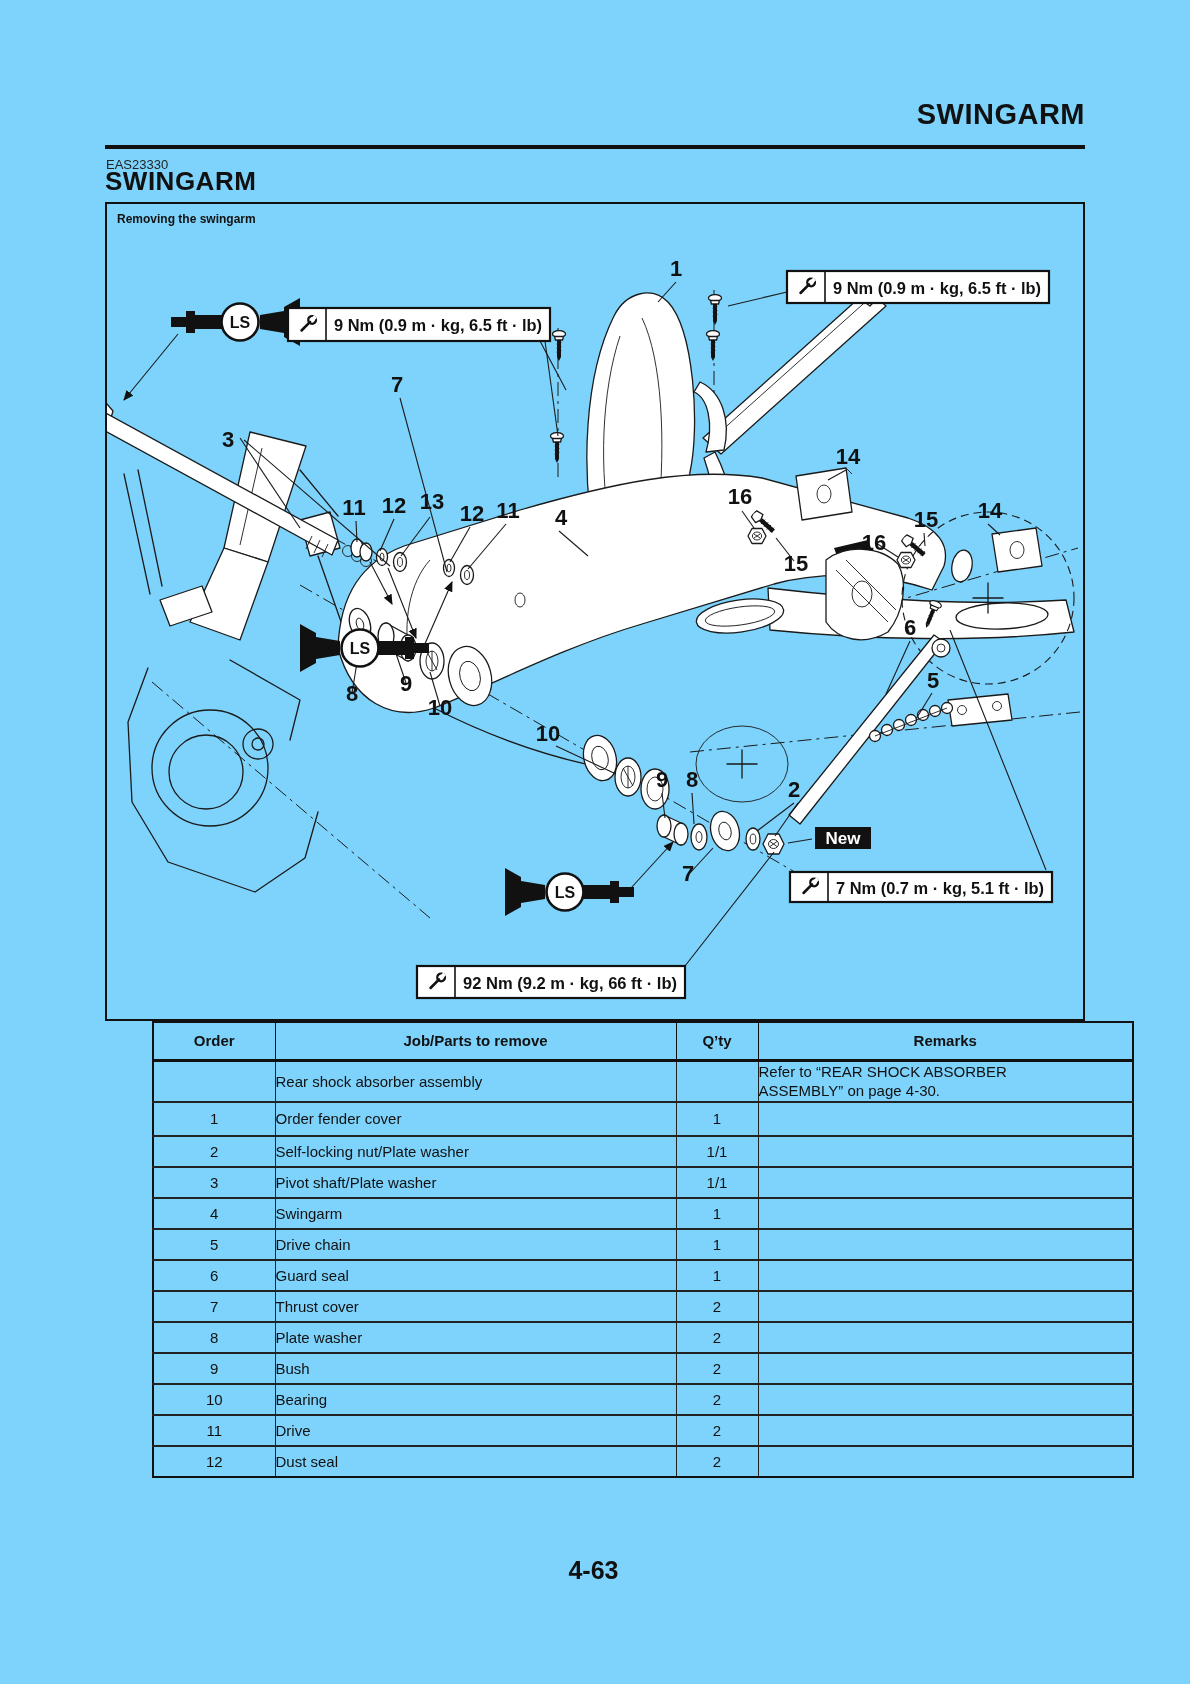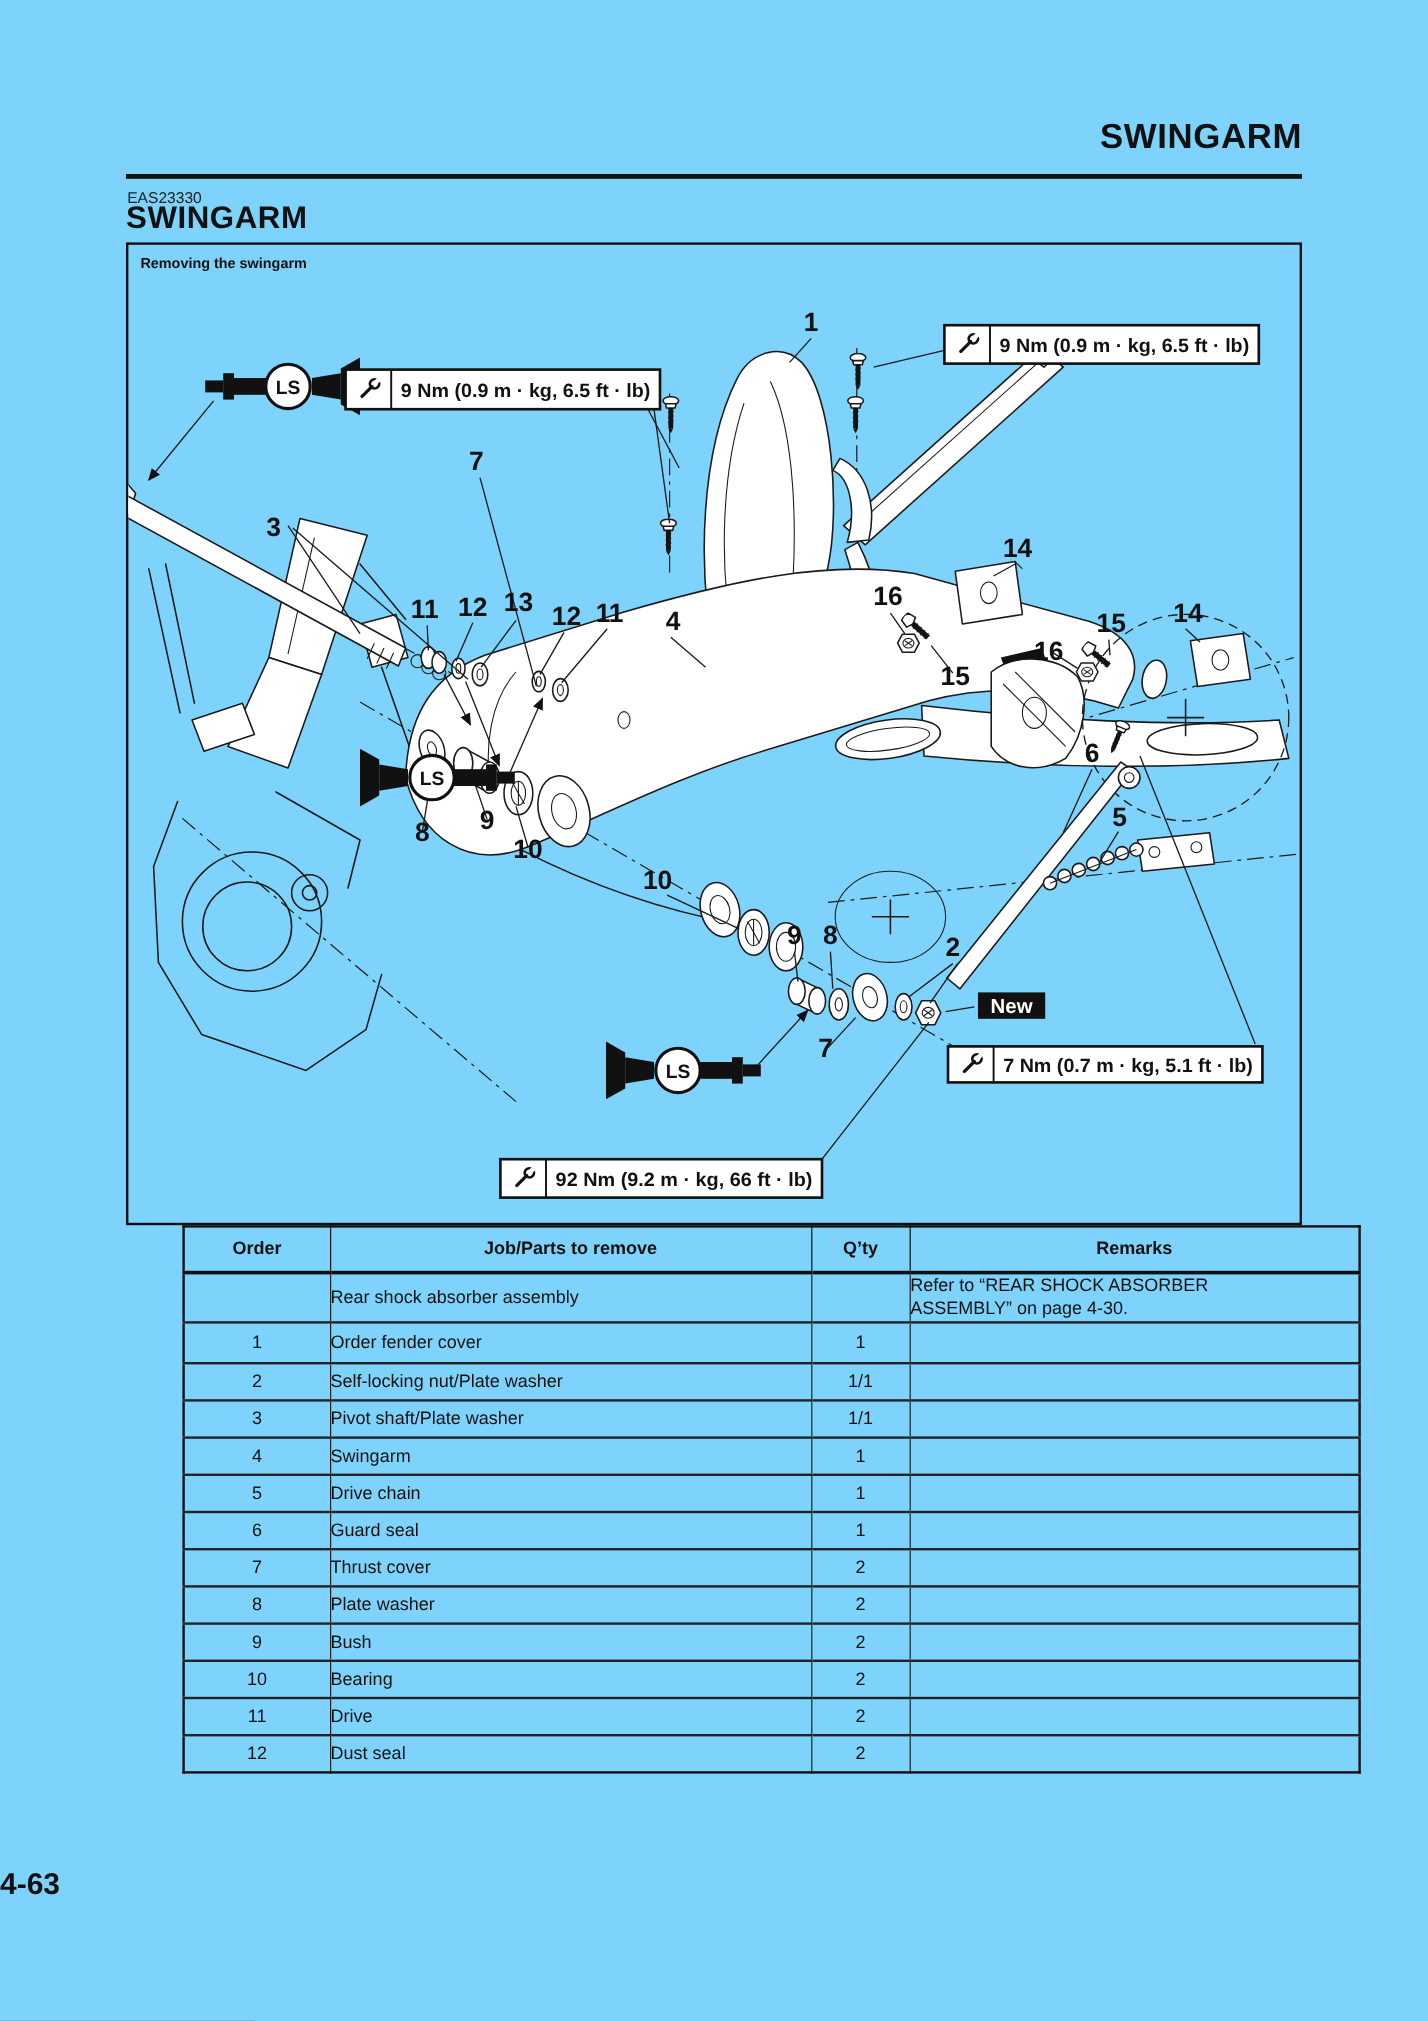--- a/index.html
+++ b/index.html
@@ -37,21 +37,21 @@
         text-align:center;padding:0;}
   table.parts thead tr{height:38px;}
   table.parts td{border-left:1px solid #222;border-top:2px solid #222;padding:0;vertical-align:middle;}
   table.parts tbody tr{height:31px;}
   table.parts tbody tr:nth-child(1){height:32px;}
   table.parts tbody tr:nth-child(2){height:34px;}
   td.c-order,td.c-qty{text-align:center;}
   td.c-job{padding-left:12px;}
   td.c-remarks{padding-left:10px;}
   .remarks-text{display:inline-block;max-width:322px;line-height:1.3;}
-  .page-number{position:absolute;top:1556px;left:0;width:1187px;
+  .page-number{position:absolute;top:1556px;left:0;width:1187px;text-align:center;
         font-size:25px;font-weight:bold;}
 </style>
 </head>
 <body>
 
 <div class="page">
 
   <div class="running-header">SWINGARM</div>
   <div class="header-rule"></div>
   <div class="section-code">EAS23330</div>

